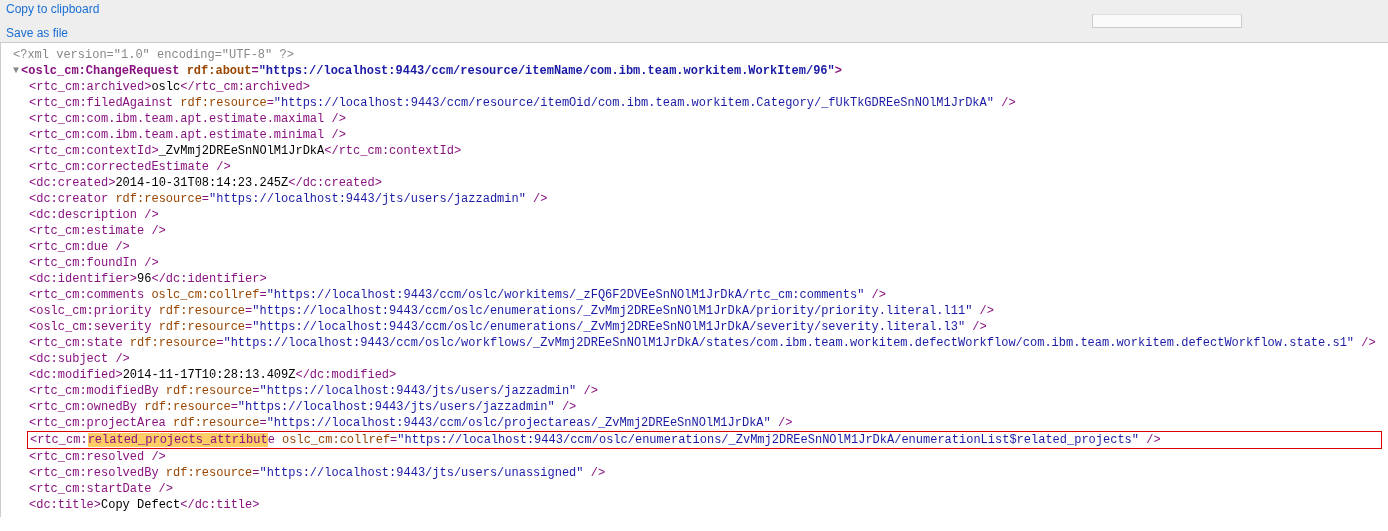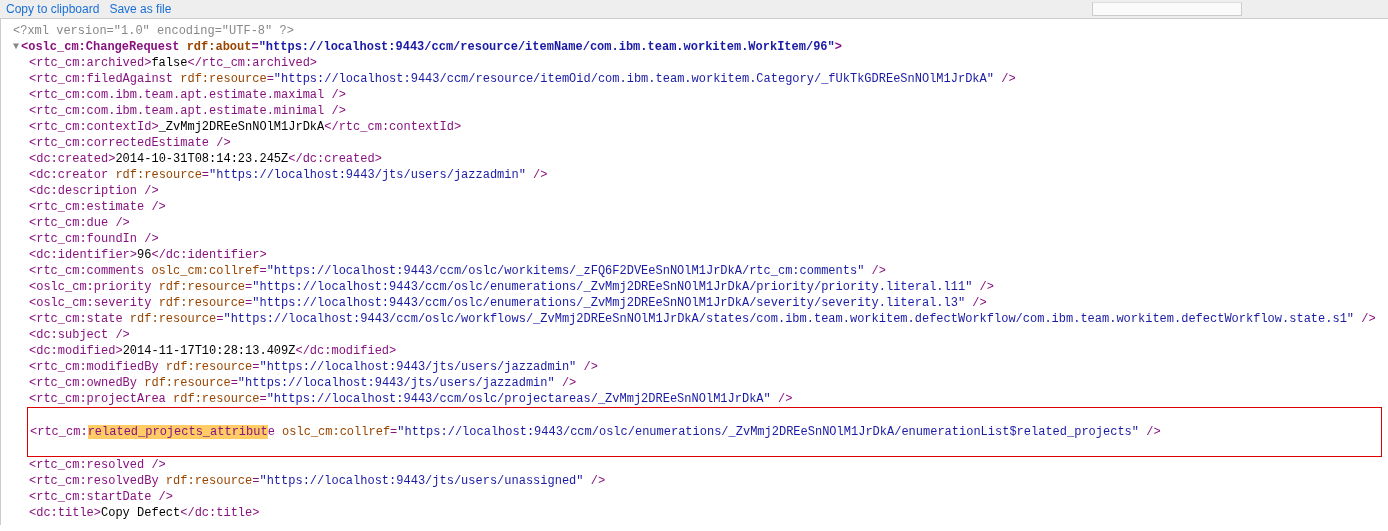--- a/index.html
+++ b/index.html
@@ -15,21 +15,21 @@
     background: #eee;
     border-bottom: 1px solid #ccc;
     padding: 2px 6px;
     display: flex;
     gap: 10px;
     font-family: Arial, Helvetica, sans-serif;
     font-size: 12px;
     align-items: center;
     justify-content: space-between;
   }
-  .toolbar-left { display: flex; gap: 10px; }
+  .toolbar-left { display: flex; gap: 10px; flex-direction: column; }
   .toolbar a {
     color: #1a6fd6;
     text-decoration: none;
     cursor: pointer;
   }
   .tab-stub {
     width: 150px;
     height: 14px;
     background: #fafafa;
     border: 1px solid #ccc;
@@ -54,21 +54,21 @@
     display:inline-block;
     width: 8px;
     color: #888;
     font-size: 10px;
     vertical-align: middle;
     cursor: pointer;
   }
   .highlight-box {
     border: 1px solid #d00;
     display: block;
-    padding: 16px 2px;
+    padding: 0 2px;
     margin-left: 22px;
   }
   .sel-highlight {
     background: #ffcc66;
   }
   .scroll-frame {
     border-left: 1px solid #ccc;
   }
 </style>
 </head>
@@ -86,21 +86,21 @@
 <div class="xml-viewer">
 
   <div class="line pi">&lt;?xml version="1.0" encoding="UTF-8" ?&gt;</div>
 
   <div class="line indent1">
     <span class="toggle">▼</span><span class="tag">&lt;<span>oslc_cm:ChangeRequest</span></span>
     <span class="attrname">rdf:about</span><span class="tag">=</span><span class="attrval">"<span>https://localhost:9443/ccm/resource/itemName/com.ibm.team.workitem.WorkItem/96</span>"</span><span class="tag">&gt;</span>
   </div>
 
   <div id="lines-container">
-        <div class="line indent2"><span class="tag">&lt;rtc_cm:archived</span><span class="tag">&gt;</span><span class="text">false</span><span class="tag">&lt;/rtc_cm:archived&gt;</span></div>
+        <div class="line indent2"><span class="tag">&lt;rtc_cm:archived</span><span class="tag">&gt;</span><span class="text">oslc</span><span class="tag">&lt;/rtc_cm:archived&gt;</span></div>
         <div class="line indent2"><span class="tag">&lt;rtc_cm:filedAgainst</span> <span class="attrname">rdf:resource</span><span class="tag">=</span><span class="attrval">"https://localhost:9443/ccm/resource/itemOid/com.ibm.team.workitem.Category/_fUkTkGDREeSnNOlM1JrDkA"</span><span class="tag"> /&gt;</span></div>
         <div class="line indent2"><span class="tag">&lt;rtc_cm:com.ibm.team.apt.estimate.maximal</span><span class="tag"> /&gt;</span></div>
         <div class="line indent2"><span class="tag">&lt;rtc_cm:com.ibm.team.apt.estimate.minimal</span><span class="tag"> /&gt;</span></div>
         <div class="line indent2"><span class="tag">&lt;rtc_cm:contextId</span><span class="tag">&gt;</span><span class="text">_ZvMmj2DREeSnNOlM1JrDkA</span><span class="tag">&lt;/rtc_cm:contextId&gt;</span></div>
         <div class="line indent2"><span class="tag">&lt;rtc_cm:correctedEstimate</span><span class="tag"> /&gt;</span></div>
         <div class="line indent2"><span class="tag">&lt;dc:created</span><span class="tag">&gt;</span><span class="text">2014-10-31T08:14:23.245Z</span><span class="tag">&lt;/dc:created&gt;</span></div>
         <div class="line indent2"><span class="tag">&lt;dc:creator</span> <span class="attrname">rdf:resource</span><span class="tag">=</span><span class="attrval">"https://localhost:9443/jts/users/jazzadmin"</span><span class="tag"> /&gt;</span></div>
         <div class="line indent2"><span class="tag">&lt;dc:description</span><span class="tag"> /&gt;</span></div>
         <div class="line indent2"><span class="tag">&lt;rtc_cm:estimate</span><span class="tag"> /&gt;</span></div>
         <div class="line indent2"><span class="tag">&lt;rtc_cm:due</span><span class="tag"> /&gt;</span></div>

